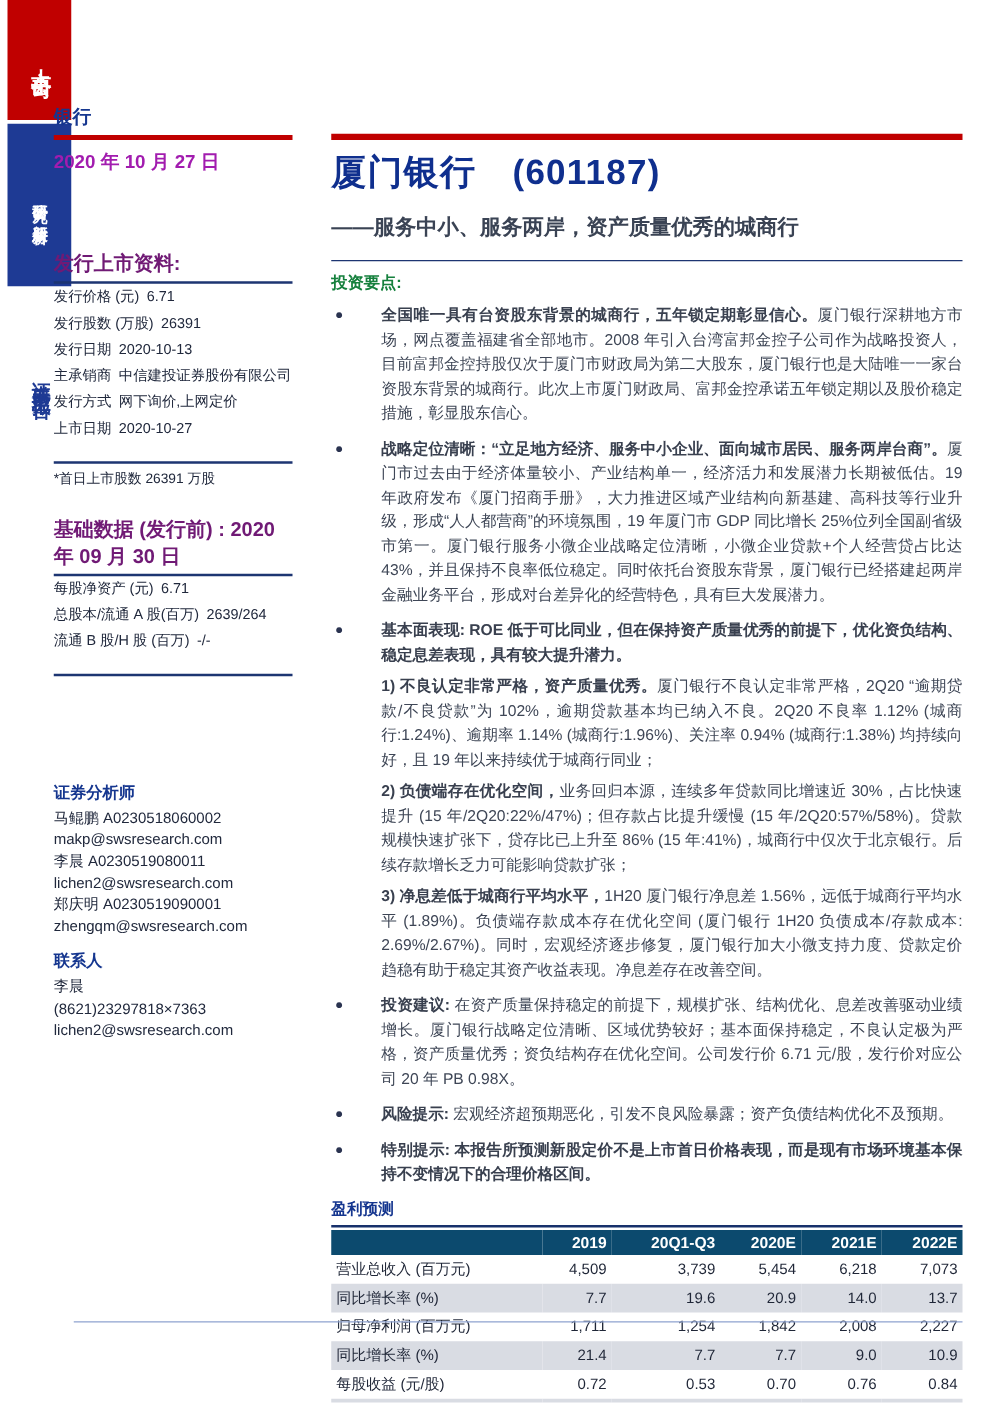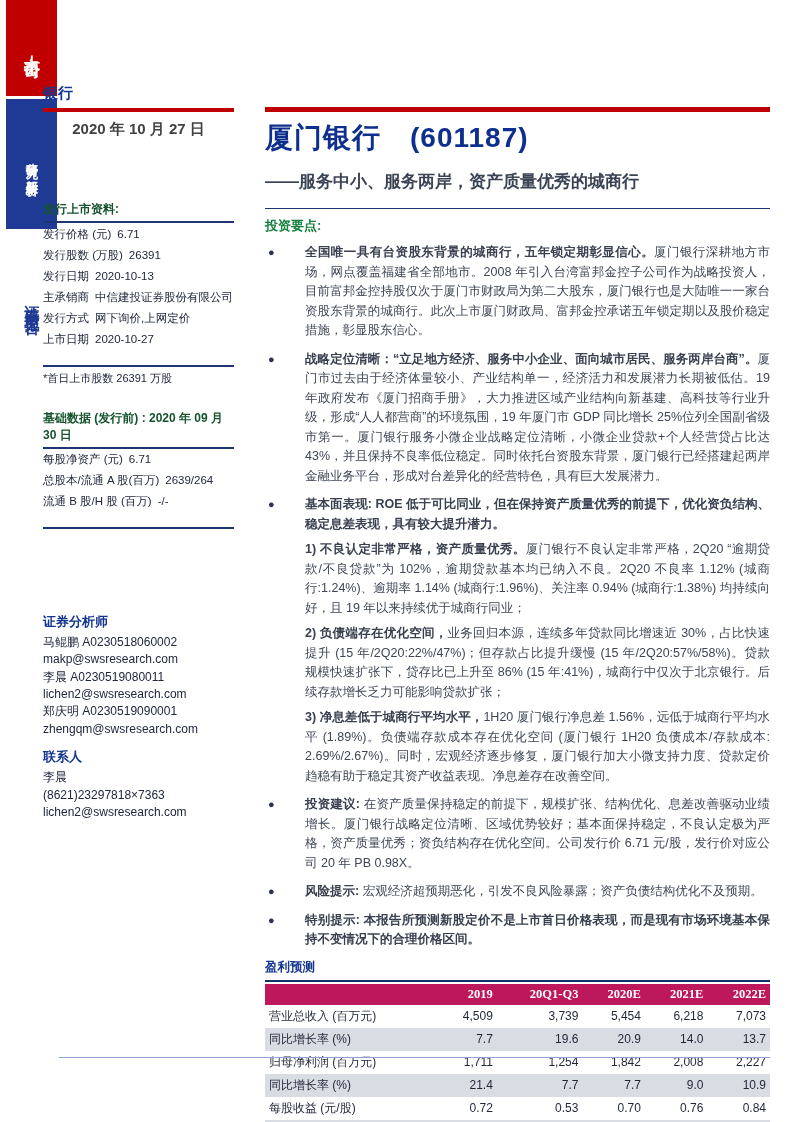--- a/index.html
+++ b/index.html
@@ -15,23 +15,23 @@
   .tag-blue { top:99px; height:130px; background:#1e3a94; }
   .tag-blue .vtext { font-size:12.5px; letter-spacing:1px; }
   .side-caption { position:absolute; left:6px; top:293px; width:51px; display:flex; justify-content:center; }
   .side-caption .vtext { writing-mode:vertical-rl; text-orientation:upright; color:#1e3a94;
                          font-weight:bold; font-size:15px; letter-spacing:3px; }
 
   
   .col-left { position:absolute; left:43px; top:84px; width:191px; color:#20283c; }
   .industry { font-size:15px; font-weight:bold; color:#15368f; }
   .red-rule-left { height:4px; background:#c00000; margin-top:5px; }
-  .report-date { font-size:15px; font-weight:bold; color:#404040; margin-top:8px;text-align:center; }
+  .report-date { font-size:15px; font-weight:bold; color:#a21caf; margin-top:8px; }
   .info-section { margin-top:62px; }
-  .info-title { font-size:12px; font-weight:bold; color:#14532d;
+  .info-title { font-size:16px; font-weight:bold; color:#701a75;
                 border-bottom:2px solid #1d3572; padding-bottom:3px; }
   .kv-wrap { border-bottom:2px solid #1d3572; padding-bottom:15px; }
   .kv-row { display:flex; justify-content:space-between; font-size:11.5px; padding:2.5px 0; line-height:1.4; }
   .kv-label { white-space:nowrap; }
   .kv-value { text-align:left; flex:1; margin-left:6px; }
   .footnote { font-size:11px; margin-top:4px; color:#20283c; }
   .base-section { margin-top:24px; }
   .people-section { margin-top:84px; }
   .people-title { font-size:13px; font-weight:bold; color:#15368f; margin-bottom:3px; }
   .line { font-size:12px; line-height:1.45; color:#20283c; }
@@ -50,22 +50,22 @@
             color:#3e4656; text-align:justify; margin-bottom:9px; }
   .bullet .dot { position:absolute; left:3px; top:1px; color:#2a3350; font-size:11px; }
   .bullet b { color:#39404f; }
   .subpara { margin-top:6px; text-align:justify; }
 
   
   .table-section { margin-top:4px; }
   .table-title { font-size:12.5px; font-weight:bold; color:#15368f; margin-bottom:4px; }
   .ptable-wrap { border-top:2px solid #17306b; border-bottom:2px solid #17306b; padding-top:2px; }
   table.ptable { width:100%; border-collapse:collapse; font-size:12px; color:#1f2637; }
-  table.ptable th { background:#be185d; color:#fff; font-weight:bold; text-align:right;
-                    padding:3px 4px; font-size:12.5px;font-family:Liberation Serif, serif; }
+  table.ptable th { background:#0c4a6e; color:#fff; font-weight:bold; text-align:right;
+                    padding:3px 4px; font-size:12.5px; }
   table.ptable th.label-col { text-align:left; }
   table.ptable td { padding:3px 4px; text-align:right; }
   table.ptable td.label-col { text-align:left; }
   table.ptable tr.alt { background:#d9dce3; }
   .footer-rule { position:absolute; left:59px; top:1057px; width:711px; height:1px; background:#8fa3d0; }
 </style>
 </head>
 <body>
 
 <div class="page">

